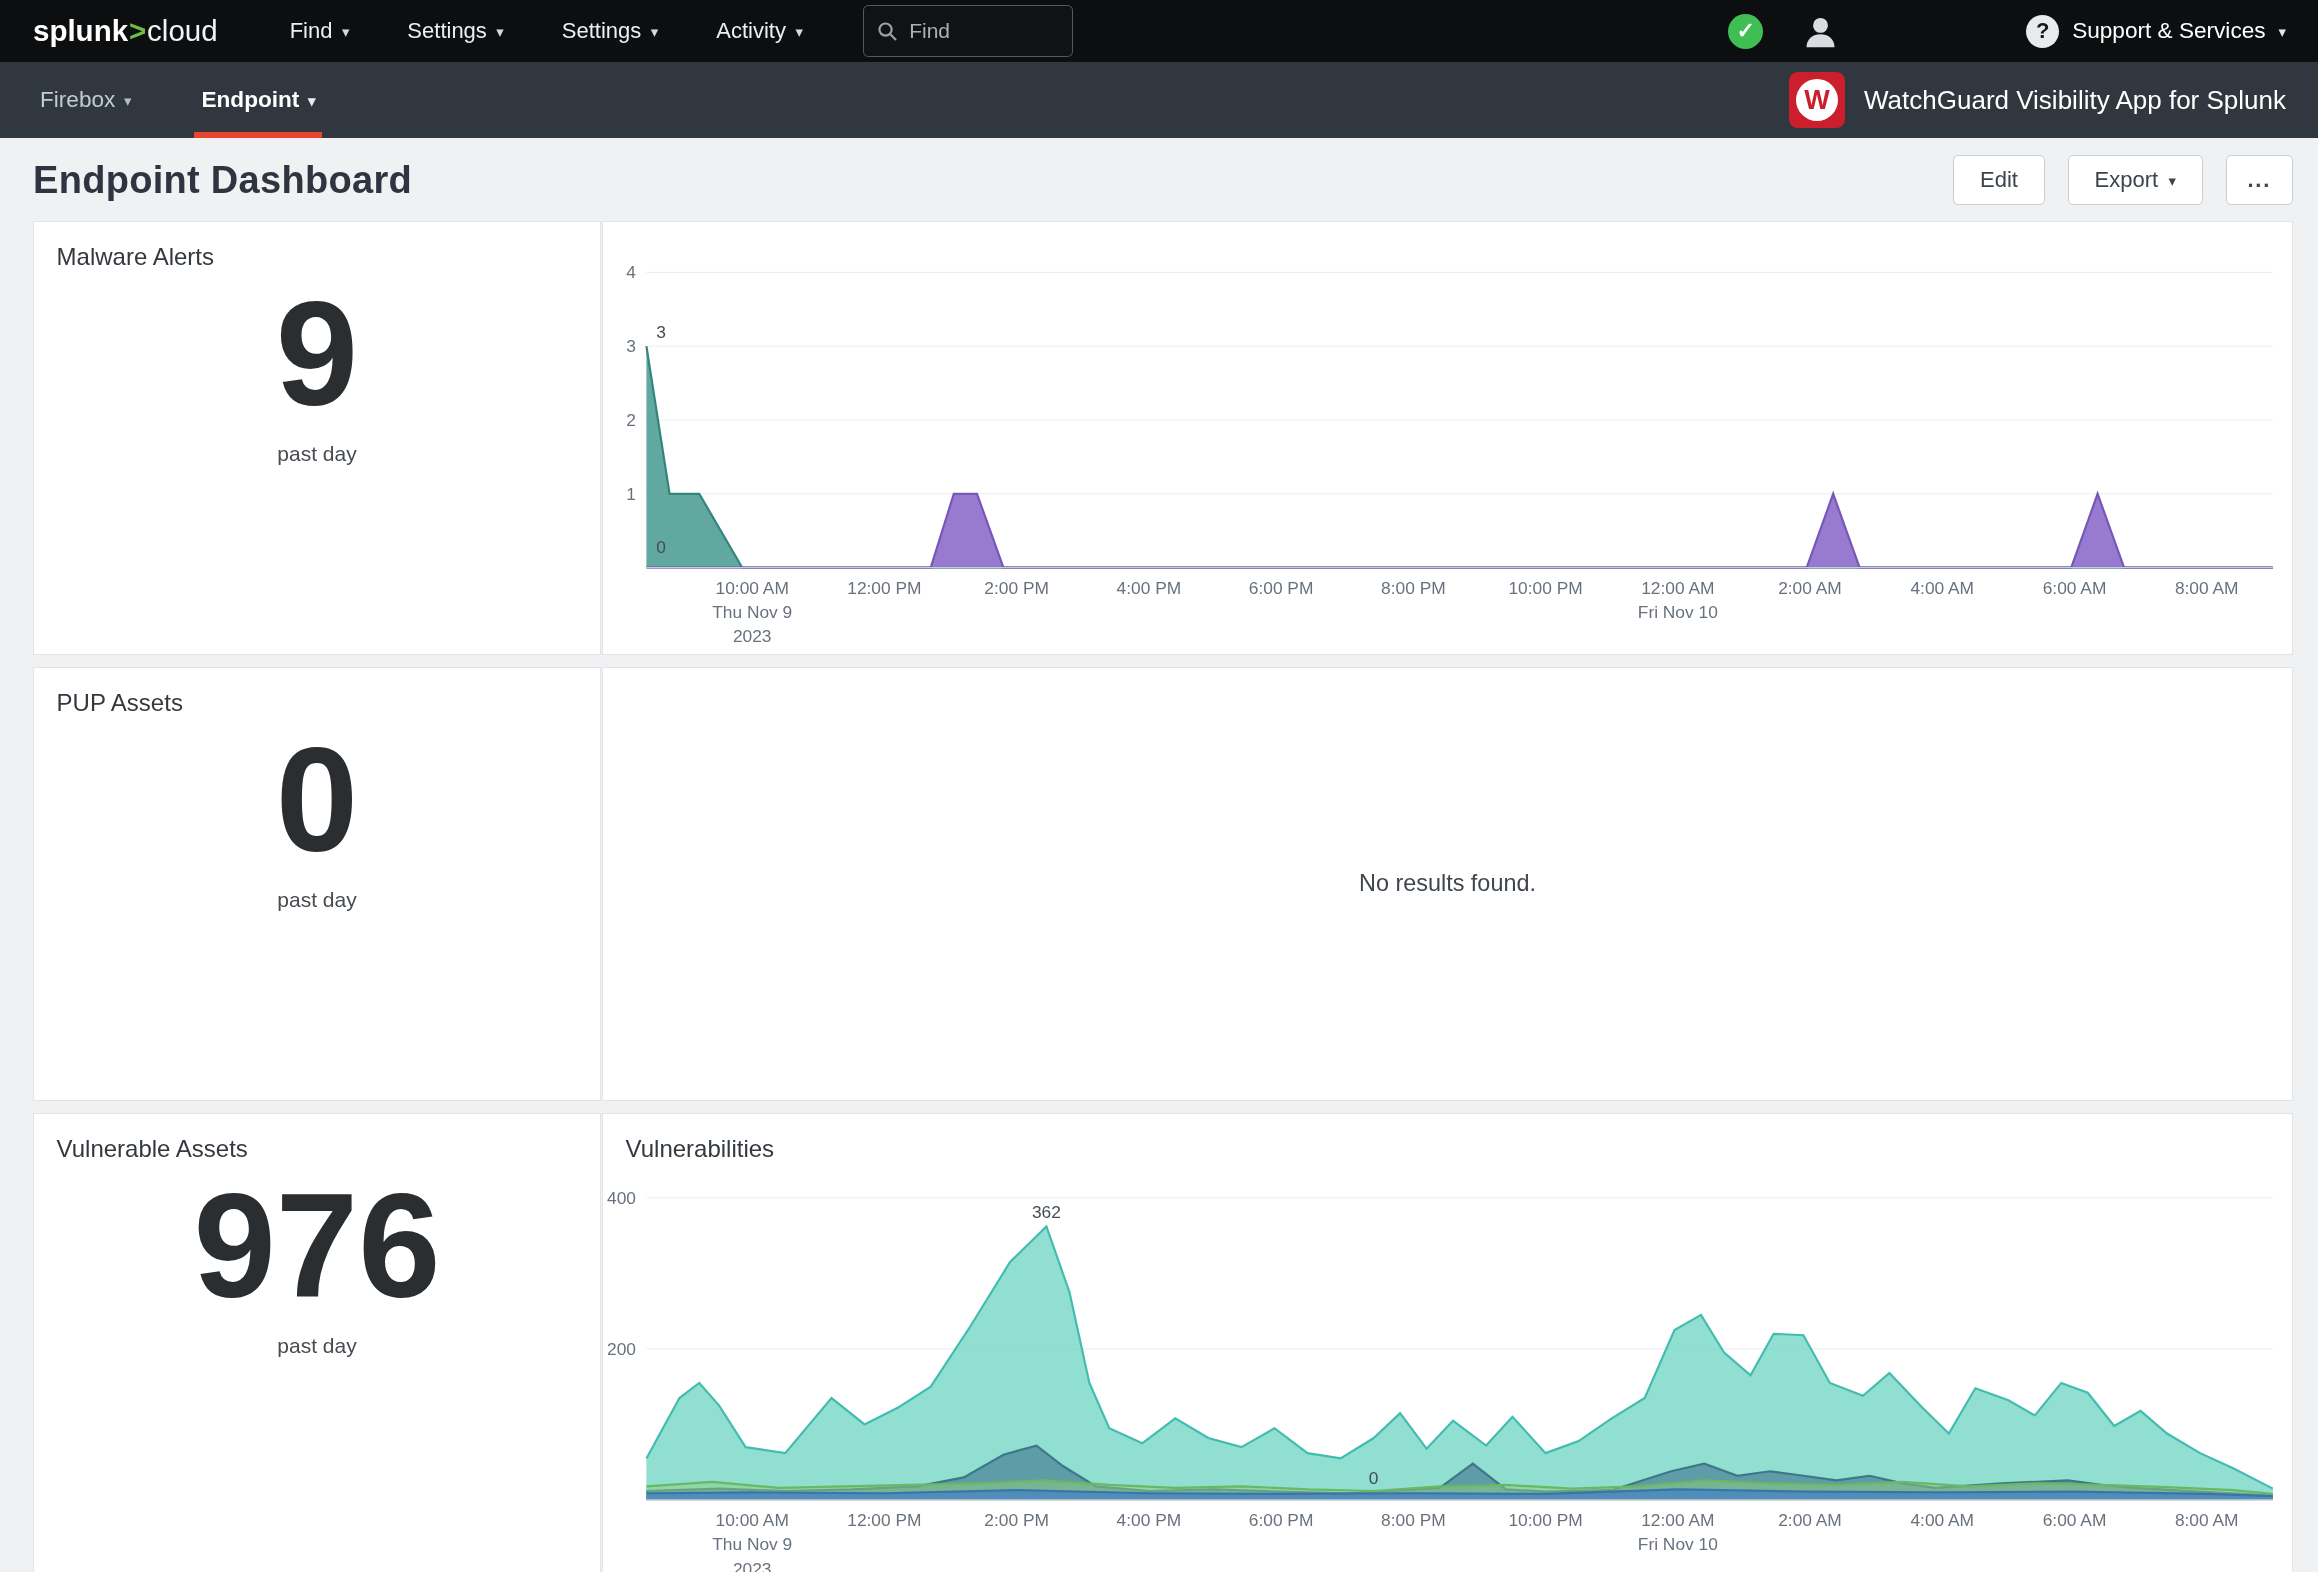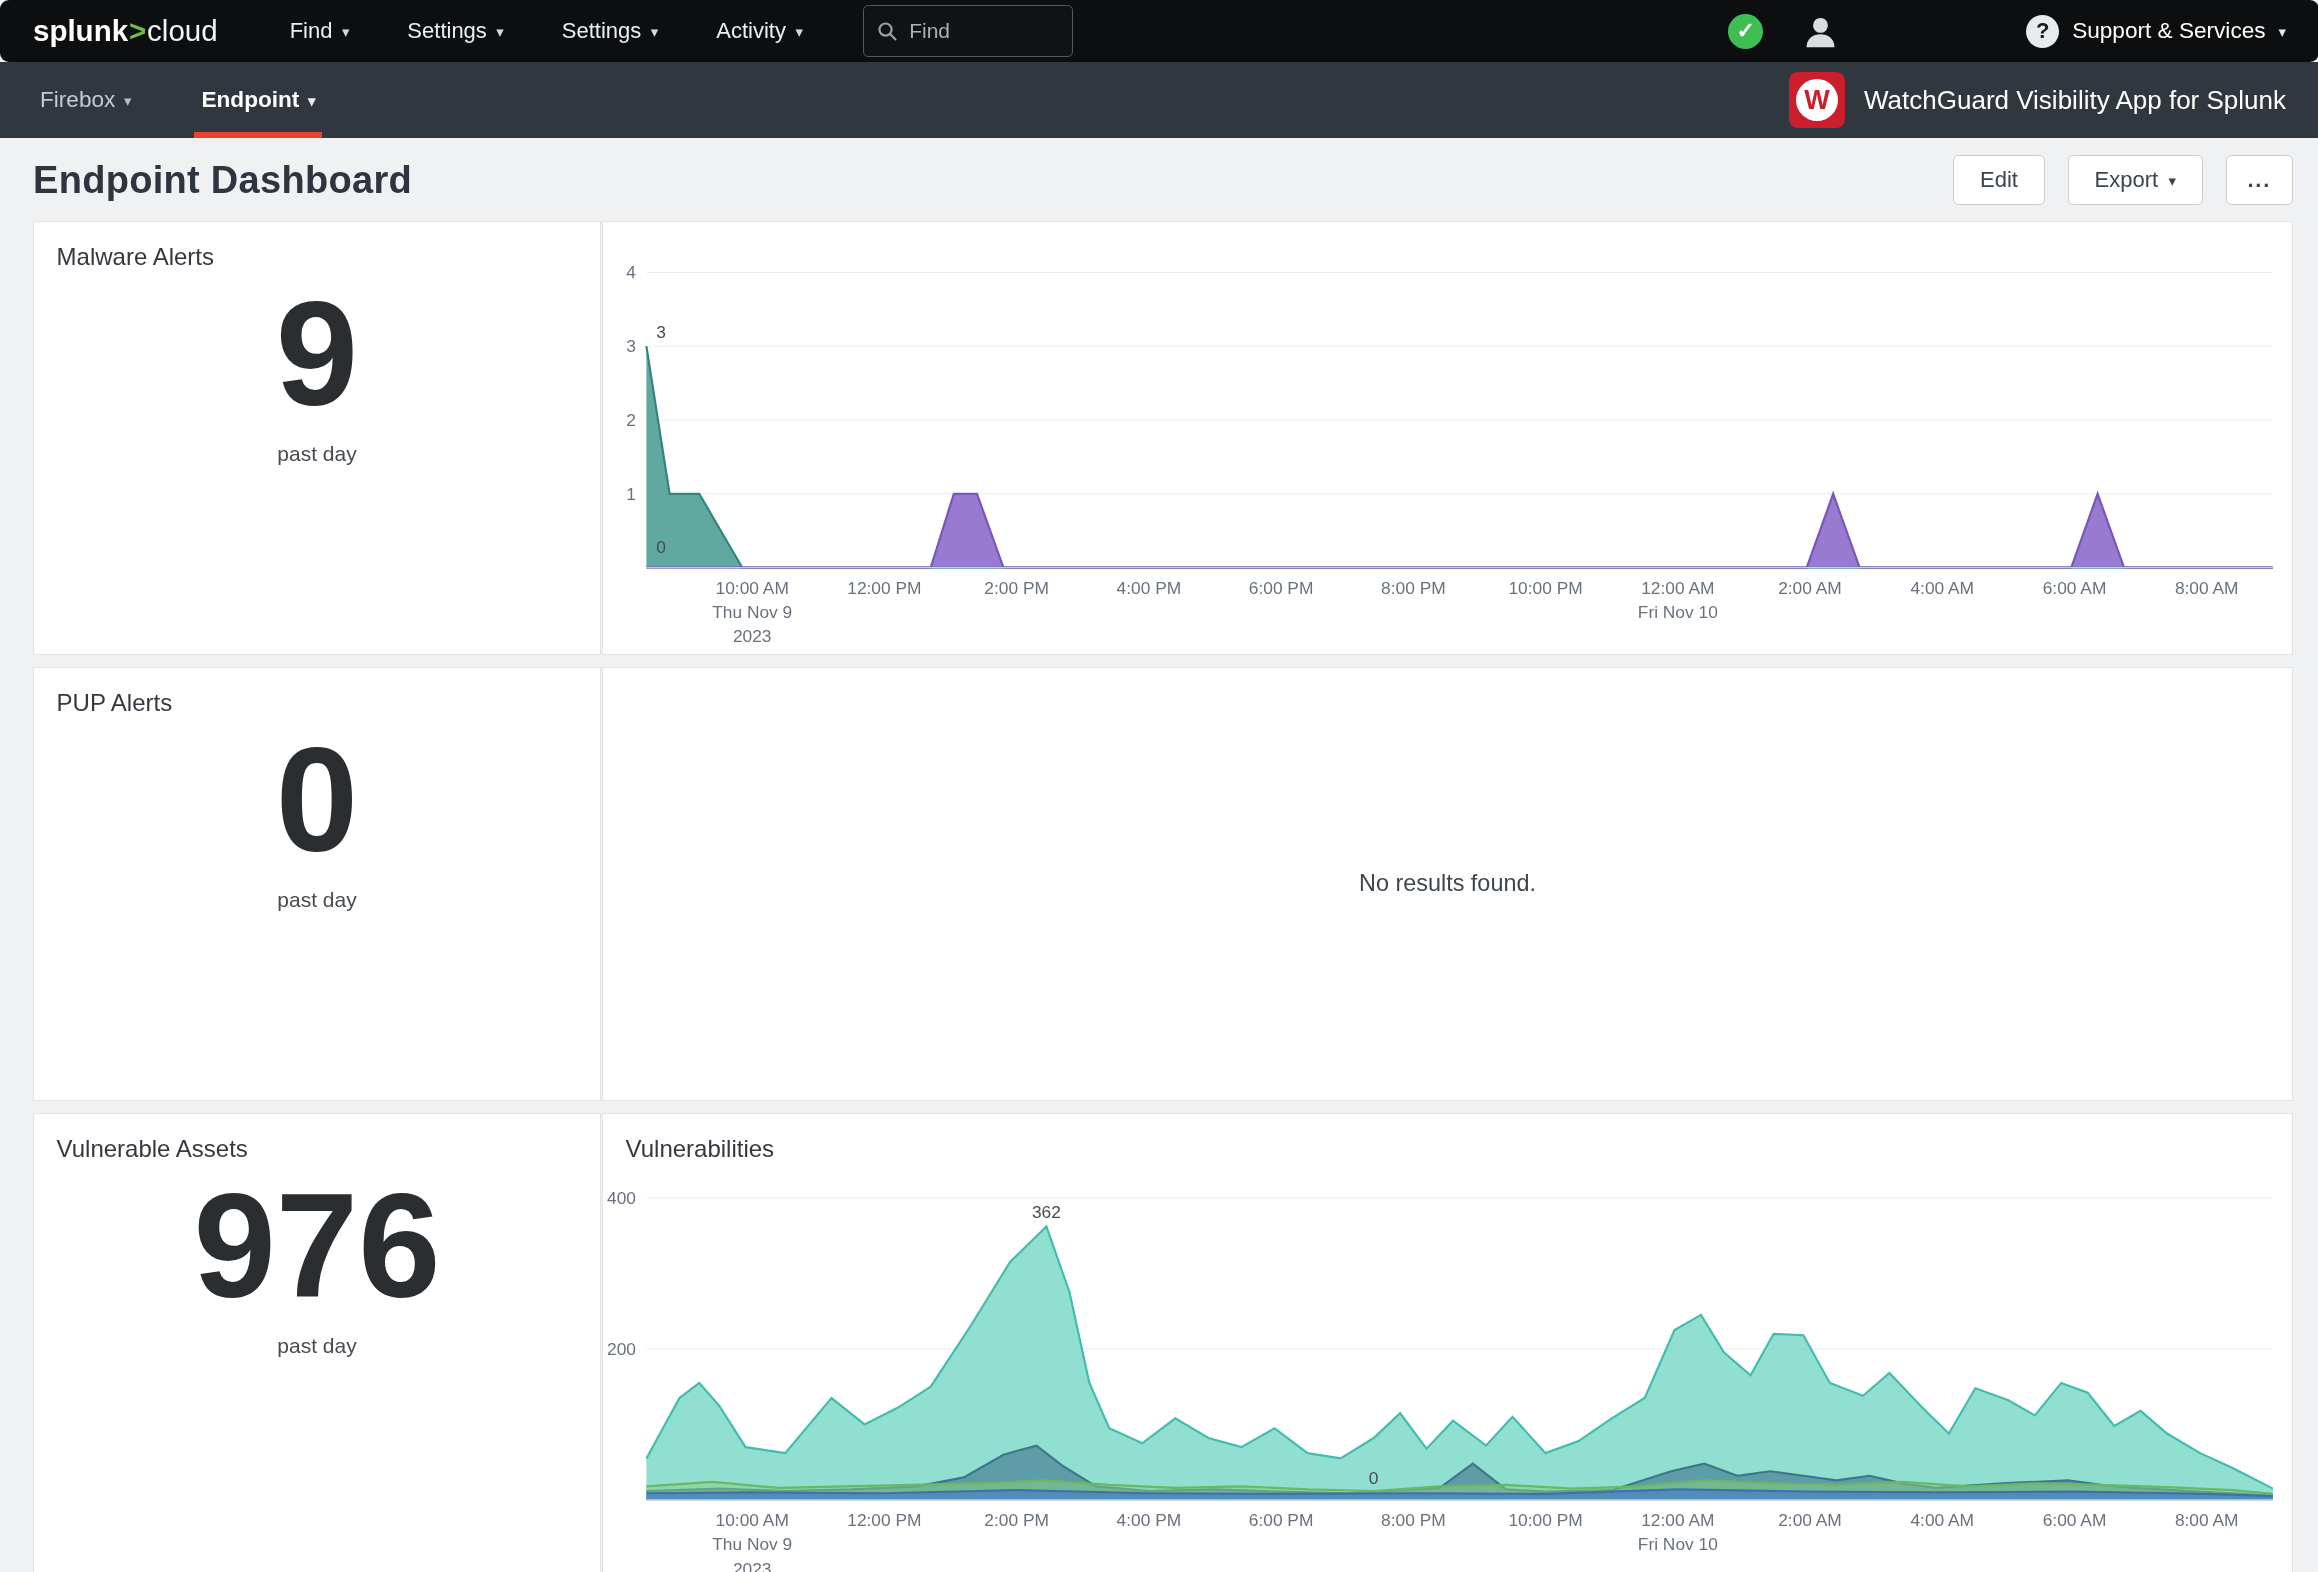--- a/index.html
+++ b/index.html
@@ -4,21 +4,21 @@
 <style>
   * { box-sizing: border-box; }
   body {
     margin: 0; width: 2319px; height: 1572px; overflow: hidden;
     background: #f0f1f2;
     font-family: "Liberation Sans", sans-serif;
   }
   
   .topnav {
     height: 62px; background: #0c0e10; display: flex; align-items: center;
-    padding: 0 33px; color: #fff; border-radius: 9px;
+    padding: 0 33px; color: #fff;
   }
   .logo { font-size: 29.5px; display: flex; align-items: baseline; cursor: pointer; }
   .lg-splunk { font-weight: 700; color: #fff; }
   .lg-gt { color: #6fbe44; font-weight: 700; margin: 0 0.9px; }
   .lg-cloud { color: #f2f4f5; font-weight: 300; }
   .menus { display: flex; margin-left: 43px; height: 62px; }
   .menu-item { padding: 0 29px; font-size: 22px; color: #eceff2; display: flex; align-items: center; gap: 9.5px; cursor: pointer; }
   .caret { font-size: 14.8px; opacity: .9; }
   .search-box {
     margin-left: 31px; width: 210px; height: 52px; border: 1.7px solid #55595d;
@@ -213,21 +213,21 @@
             <path d="M50.0,396.0 L377.6,396.0 L404.2,310.9 L430.9,310.9 L461.4,396.0 L1386.9,396.0 L1417.4,310.9 L1447.9,396.0 L1691.7,396.0 L1722.1,310.9 L1752.6,396.0 L1924.0,396.0" fill="none" stroke="#7757b8" stroke-width="2.5"></path>
             <line x1="50" x2="1924" y1="396.0" y2="396.0" stroke="#c9ced3" stroke-width="1.5"></line>
             <text class="anno" x="66.8" y="130.8" text-anchor="middle">3</text>
             <text class="anno" x="66.8" y="379.2" text-anchor="middle">0</text>
           </svg>
       </section>
     </div>
 
     <div class="row">
       <section class="panel left">
-        <h3 class="panel-title">PUP Alerts</h3>
+        <h3 class="panel-title">PUP Assets</h3>
         <div class="single-value">
           <div class="big-number">0</div>
           <div class="caption">past day</div>
         </div>
       </section>
       <section class="panel fill">
         <div class="empty">No results found.</div>
       </section>
     </div>
 

